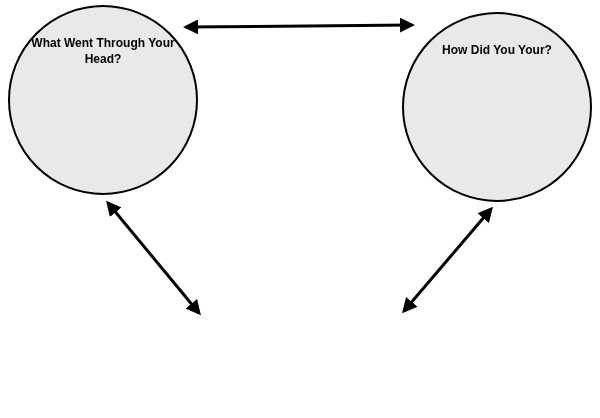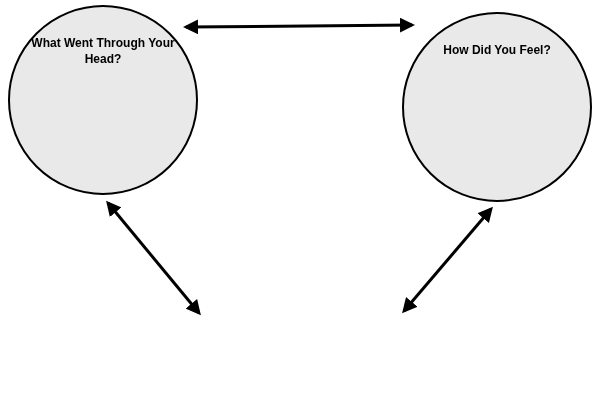--- a/index.html
+++ b/index.html
@@ -76,17 +76,17 @@
     <line x1="186" y1="27" x2="412" y2="25" marker-start="url(#arrow)" marker-end="url(#arrow)"></line>
     <line x1="108" y1="203" x2="199" y2="313" marker-start="url(#arrow)" marker-end="url(#arrow)"></line>
     <line x1="491" y1="209" x2="404" y2="311" marker-start="url(#arrow)" marker-end="url(#arrow)"></line>
   </svg>
 
   <div class="node node-head">
     <span class="node-label">What Went Through Your Head?</span>
   </div>
 
   <div class="node node-feel">
-    <span class="node-label">How Did You Feel?</span>
+    <span class="node-label">How Did You Your?</span>
   </div>
 
 
 </div>
 
 </body></html>

